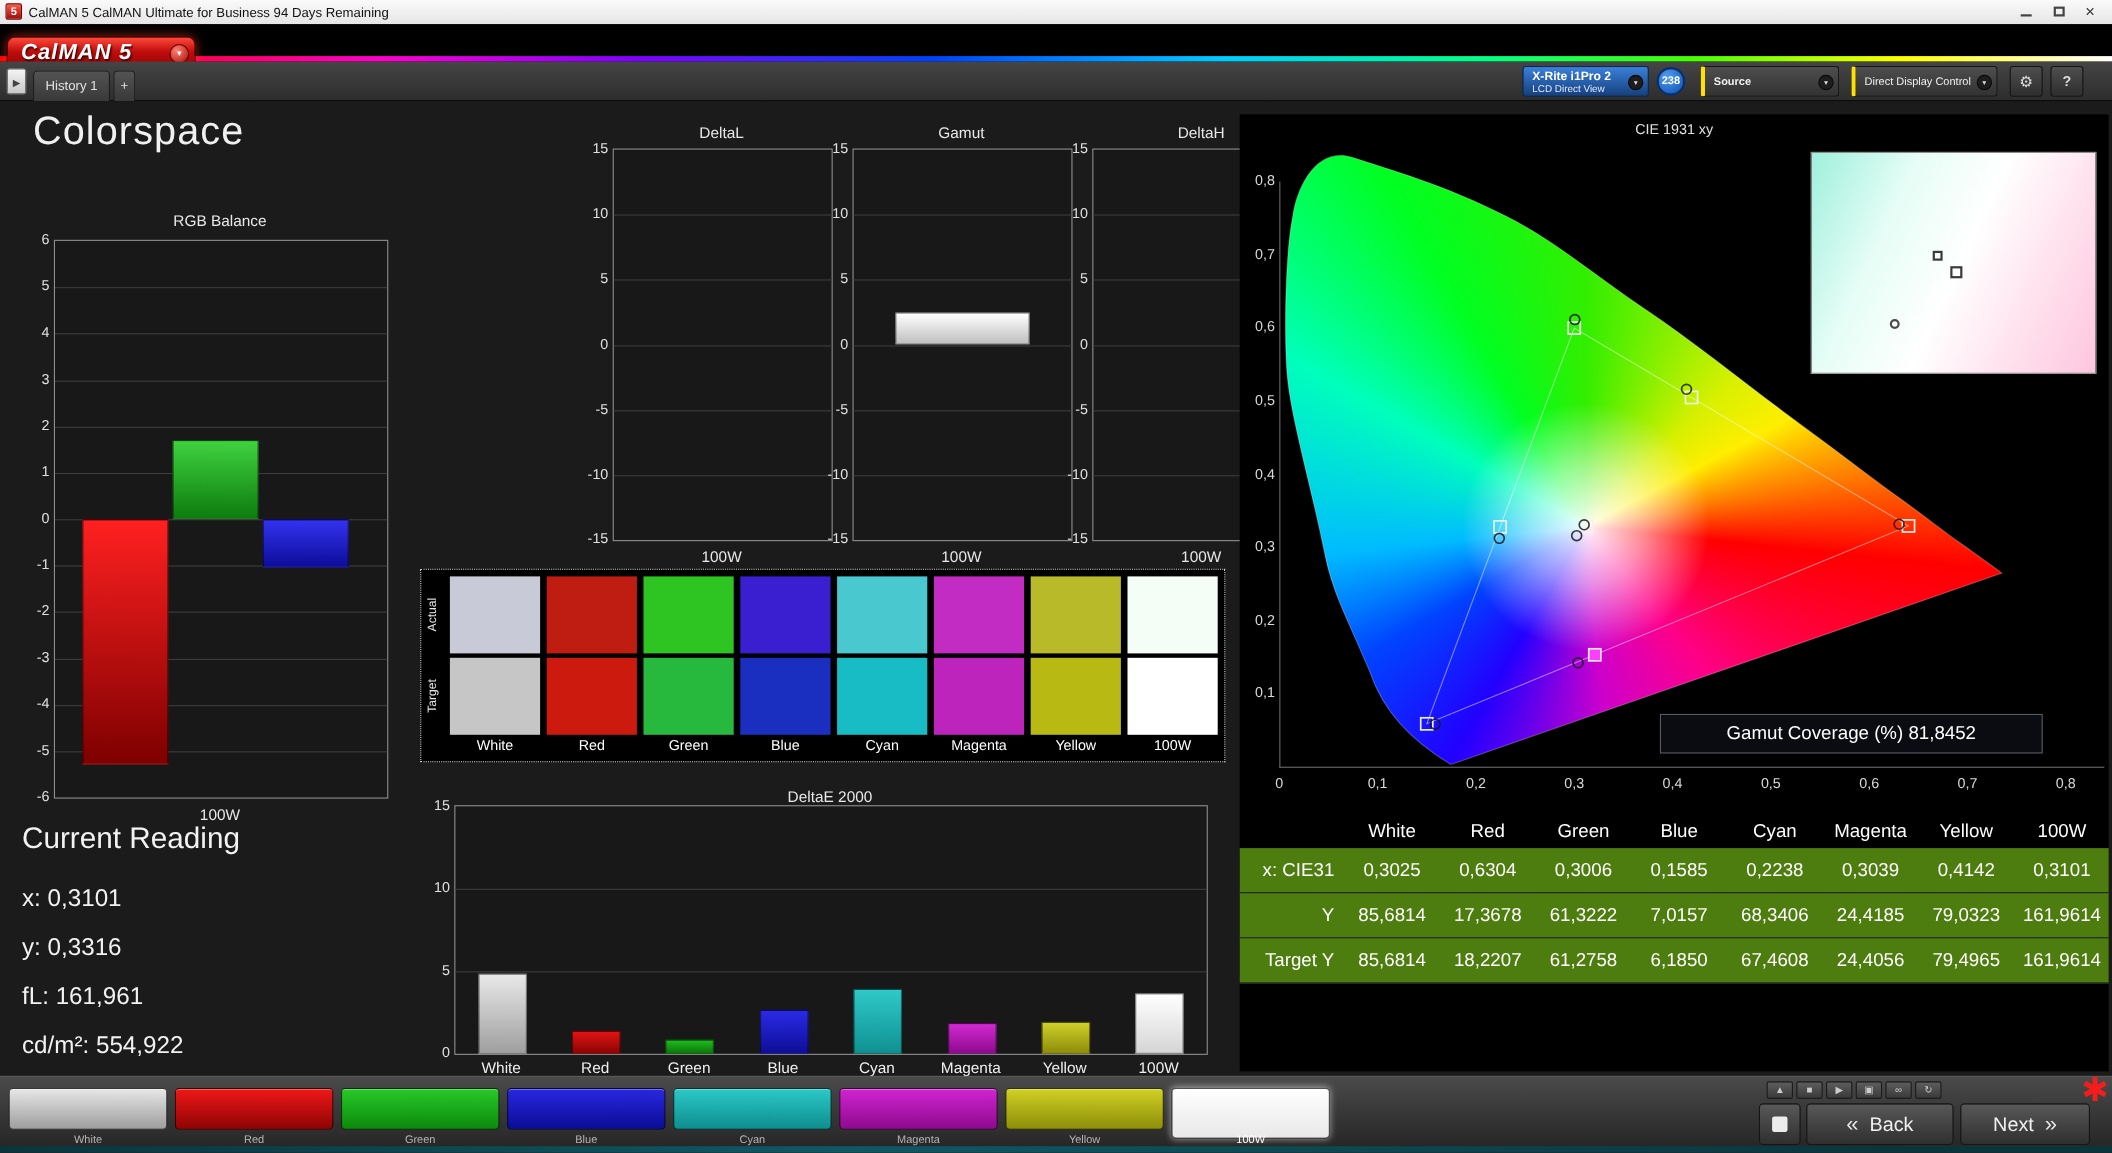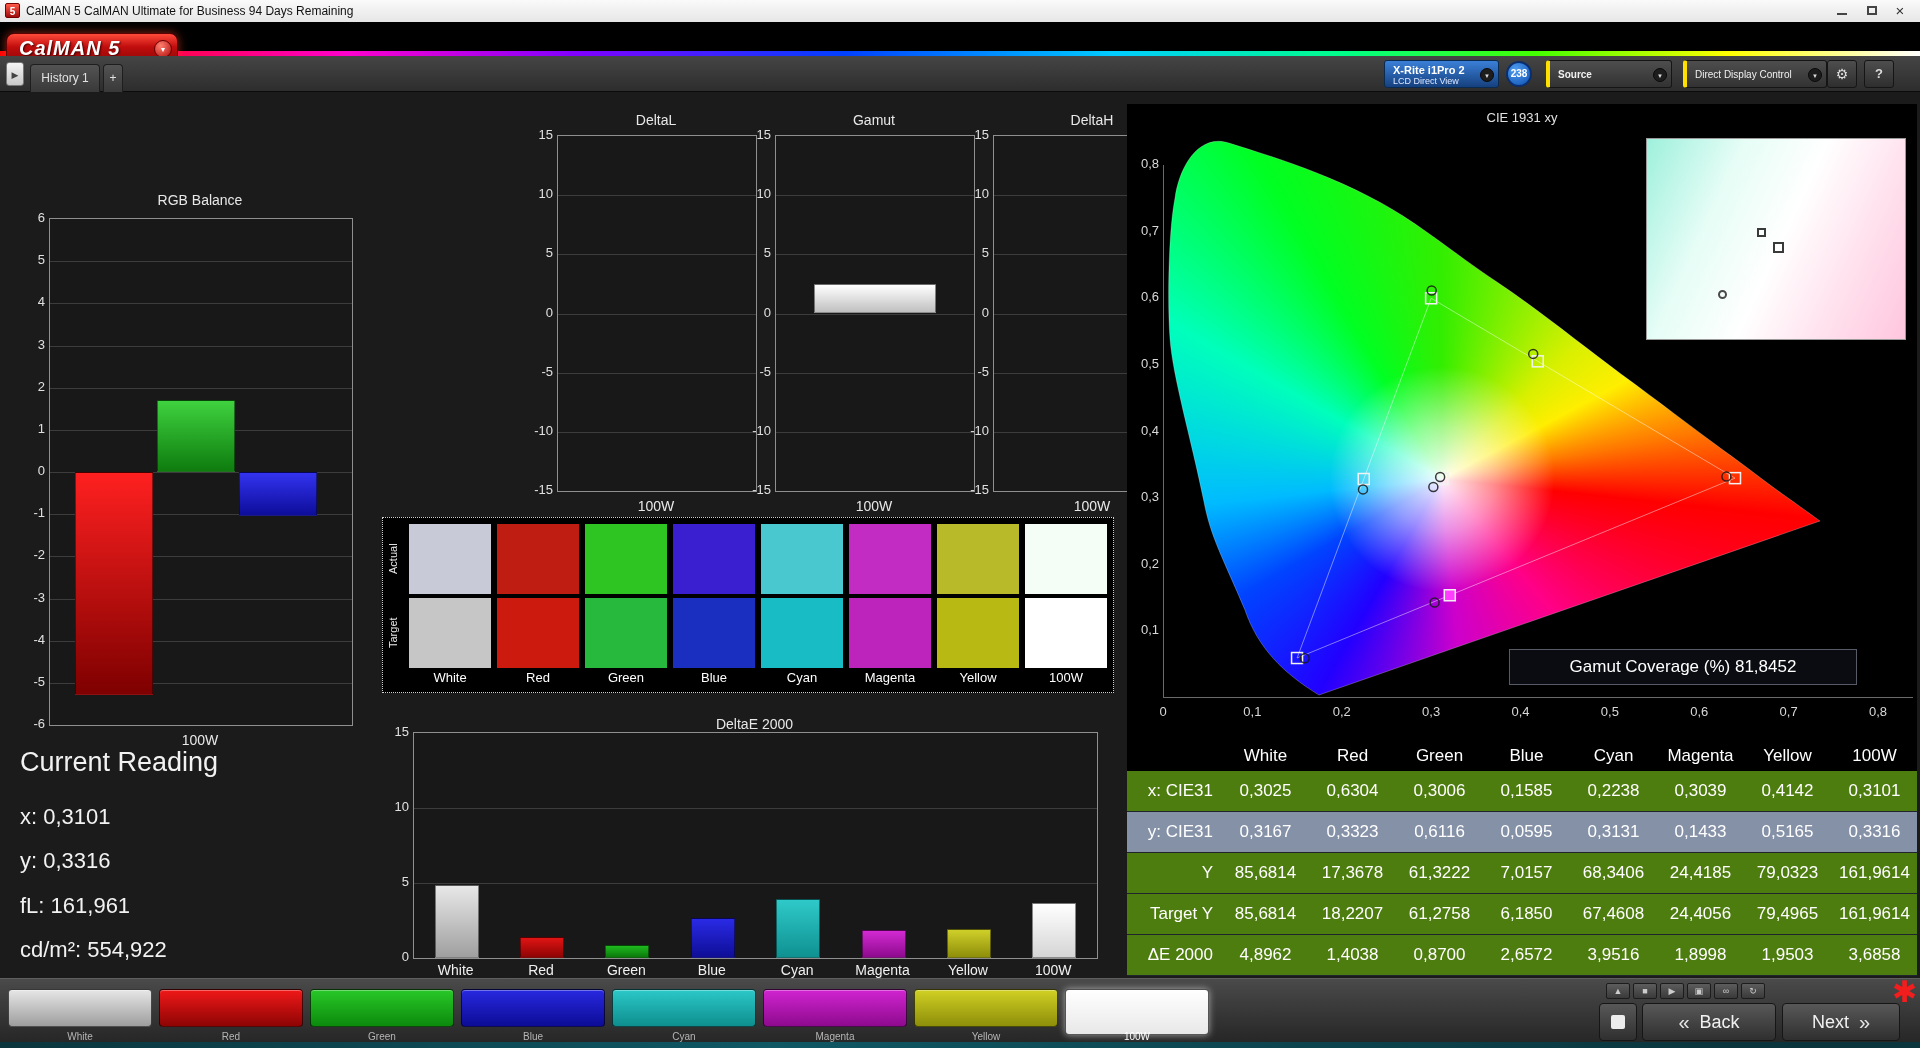--- a/index.html
+++ b/index.html
@@ -161,29 +161,30 @@
     <div class="dd dd-blue" style="left:1384px;width:115px;">
       <div class="dd-line1">X-Rite i1Pro 2</div>
       <div class="dd-line2">LCD Direct View</div>
       <div class="dd-arrow">▼</div>
     </div>
     <div class="badge">238</div>
     <div class="dd dd-dark" style="left:1546px;width:126px;font-weight:bold;">
       <div class="dd-single">Source</div>
       <div class="dd-arrow">▼</div>
     </div>
-    <div class="dd dd-dark" style="left:1683px;width:144px;">
+    <div class="dd dd-dark" style="left:1683px;width:133px;">
       <div class="dd-single">Direct Display Control</div>
       <div class="dd-arrow">▼</div>
     </div>
     <div class="sq-btn" style="left:1827px;font-size:14px;"><span>⚙</span></div>
     <div class="sq-btn" style="left:1864px;font-size:13px;font-weight:bold;"><span>?</span></div>
   </div>
 
   <div class="main">
+    <div class="page-title">Colorspace</div>
 
     <div class="chart" id="chart-rgb" style="left:13px;top:100px;width:346px;height:572px;">
       <div class="chart-title" style="left:36px;top:0;width:302px;">RGB Balance</div>
       <div class="plot" style="left:36px;top:26px;width:302px;height:506px;">
           <div class="gridline" style="top: 42.1667px;"></div>
           <div class="gridline" style="top: 84.3333px;"></div>
           <div class="gridline" style="top: 126.5px;"></div>
           <div class="gridline" style="top: 168.667px;"></div>
           <div class="gridline" style="top: 210.833px;"></div>
           <div class="gridline" style="top: 253px;"></div>
@@ -379,31 +380,20 @@
             <div class="tcell tlabel">x: CIE31</div>
             <div class="tcell">0,3025</div>
             <div class="tcell">0,6304</div>
             <div class="tcell">0,3006</div>
             <div class="tcell">0,1585</div>
             <div class="tcell">0,2238</div>
             <div class="tcell">0,3039</div>
             <div class="tcell">0,4142</div>
             <div class="tcell">0,3101</div>
           </div>
-          <div class="trow hl">
-            <div class="tcell tlabel">y: CIE31</div>
-            <div class="tcell">0,3167</div>
-            <div class="tcell">0,3323</div>
-            <div class="tcell">0,6116</div>
-            <div class="tcell">0,0595</div>
-            <div class="tcell">0,3131</div>
-            <div class="tcell">0,1433</div>
-            <div class="tcell">0,5165</div>
-            <div class="tcell">0,3316</div>
-          </div>
           <div class="trow">
             <div class="tcell tlabel">Y</div>
             <div class="tcell">85,6814</div>
             <div class="tcell">17,3678</div>
             <div class="tcell">61,3222</div>
             <div class="tcell">7,0157</div>
             <div class="tcell">68,3406</div>
             <div class="tcell">24,4185</div>
             <div class="tcell">79,0323</div>
             <div class="tcell">161,9614</div>
@@ -412,31 +402,20 @@
             <div class="tcell tlabel">Target Y</div>
             <div class="tcell">85,6814</div>
             <div class="tcell">18,2207</div>
             <div class="tcell">61,2758</div>
             <div class="tcell">6,1850</div>
             <div class="tcell">67,4608</div>
             <div class="tcell">24,4056</div>
             <div class="tcell">79,4965</div>
             <div class="tcell">161,9614</div>
           </div>
-          <div class="trow">
-            <div class="tcell tlabel">ΔE 2000</div>
-            <div class="tcell">4,8962</div>
-            <div class="tcell">1,4038</div>
-            <div class="tcell">0,8700</div>
-            <div class="tcell">2,6572</div>
-            <div class="tcell">3,9516</div>
-            <div class="tcell">1,8998</div>
-            <div class="tcell">1,9503</div>
-            <div class="tcell">3,6858</div>
-          </div>
         </div>
     <div class="cie-ytick" style="top: 52px;">0,8</div>
         <div class="cie-ytick" style="top: 118.625px;">0,7</div>
         <div class="cie-ytick" style="top: 185.25px;">0,6</div>
         <div class="cie-ytick" style="top: 251.875px;">0,5</div>
         <div class="cie-ytick" style="top: 318.5px;">0,4</div>
         <div class="cie-ytick" style="top: 385.125px;">0,3</div>
         <div class="cie-ytick" style="top: 451.75px;">0,2</div>
         <div class="cie-ytick" style="top: 518.375px;">0,1</div>
         <div class="cie-xtick" style="left: 18px;">0</div>

